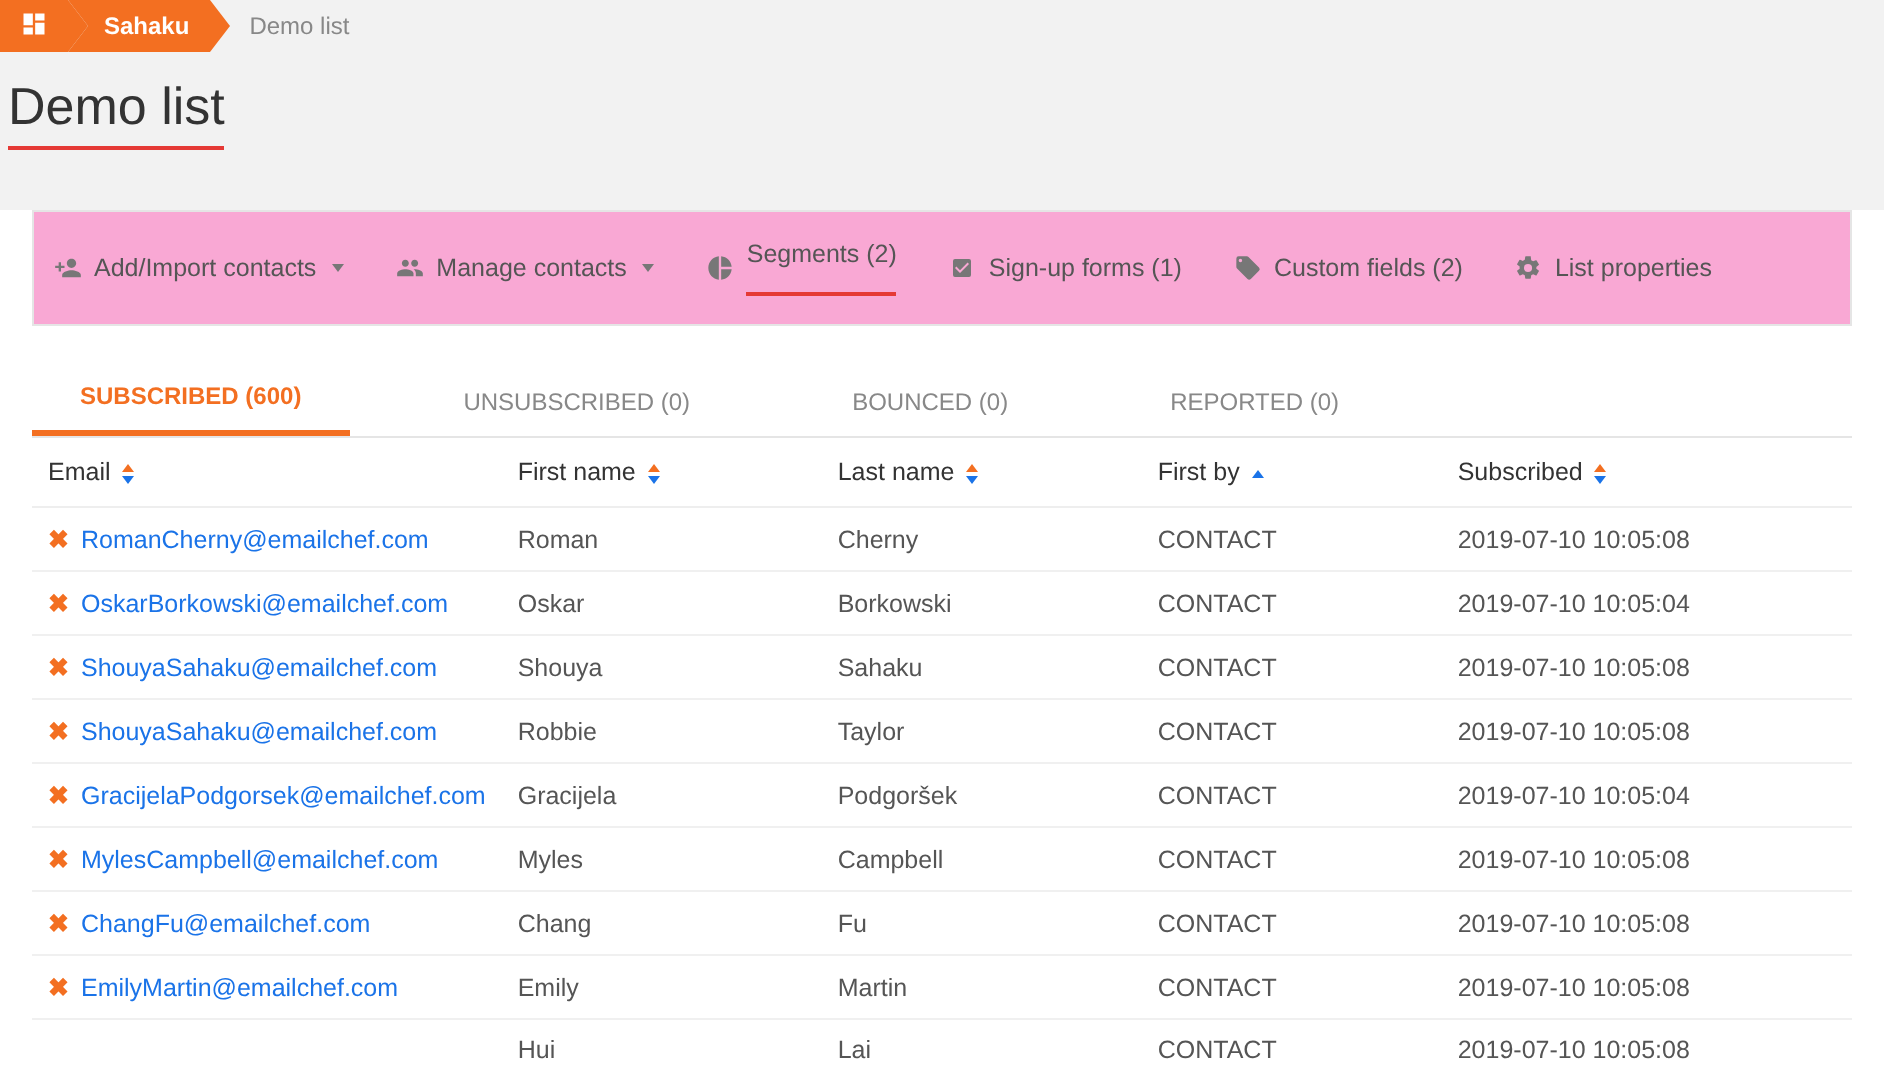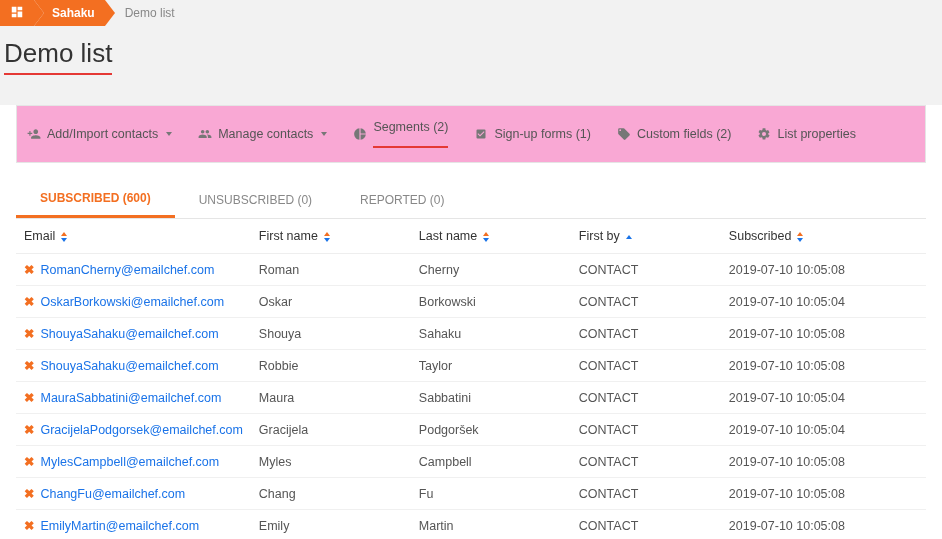--- a/index.html
+++ b/index.html
@@ -17,21 +17,21 @@
 .header-area { background:#f2f2f2; padding: 12px 16px 30px 4px; }
 .page-title { font-size: 26px; font-weight: 300; color:#333; display:inline-block; padding-bottom:4px; border-bottom:2px solid #e53935; margin-left:0; }
 
 .toolbar-wrap { padding: 0 16px; }
 .toolbar { border:1px solid #e5e5e5; background:#f9a8d4; padding: 14px 10px; display:flex; gap:26px; align-items:center; font-size:12.5px; color:#555; }
 .toolbar .tb-item { display:flex; align-items:center; gap:6px; cursor:pointer; }
 .toolbar .tb-item.highlight .tb-label { border-bottom:2px solid #e53935; padding-bottom:12px; }
 .tb-icon { width:14px; height:14px; display:inline-flex; align-items:center; justify-content:center; color:#777; }
 .caret { width:0; height:0; border-left:3px solid transparent; border-right:3px solid transparent; border-top:4px solid #777; display:inline-block; margin-left:2px;}
 
-.tabs-row { display:flex; align-items:center; margin:18px 16px 0 16px; border-bottom:1px solid #e5e5e5; }
+.tabs-row { display:flex; align-items:flex-end; margin:18px 16px 0 16px; border-bottom:1px solid #e5e5e5;gap:33px; }
 .tab { padding:10px 24px; color:#888; font-size:12px; cursor:pointer; }
 .tab.active { color:#f36f21; border-bottom:3px solid #f36f21; font-weight:bold; }
 .tabs-spacer { flex:1; }
 .search-group { display:flex; align-items:center; gap:6px; padding-bottom:6px; }
 .search-input { border:1px solid #ccc; border-radius:14px 0 0 14px; height:28px; padding:0 12px; width:170px; font-size:12px; outline:none; border-right:none; }
 .search-btn { width:30px; height:28px; background:#f36f21; border:none; border-radius:0 14px 14px 0; color:#fff; display:flex; align-items:center; justify-content:center; cursor:pointer; margin-left:-4px; }
 .filter-btn { width:30px; height:28px; border:1px solid #ccc; background:#fff; border-radius:4px; display:flex; align-items:center; justify-content:center; cursor:pointer; }
 
 .table { width:calc(100% - 32px); margin:0 16px; border-collapse:collapse; }
 .table th { text-align:left; font-weight:normal; color:#333; font-size:12.5px; padding:10px 8px; border-bottom:1px solid #eee; }
@@ -117,20 +117,21 @@
           </svg>
         </span>
       <span class="tb-label">List properties</span>
     </div>
   </div>
 </div>
 
 <div class="tabs-row">
   <div class="tab active">SUBSCRIBED (600)</div>
   <div class="tab">UNSUBSCRIBED (0)</div>
+  <div class="tab">BOUNCED (0)</div>
   <div class="tab">REPORTED (0)</div>
   <div class="tabs-spacer"></div>
 </div>
 
 <table class="table">
   <thead>
     <tr>
       <th class="col-email"><span>Email</span><span class="sort-icon">
             <span class="up"></span>
             <span class="down"></span>
@@ -175,27 +176,20 @@
         <td>2019-07-10 10:05:08</td>
       </tr>
       <tr>
         <td><span class="row-del">✖</span><a class="email-link">ShouyaSahaku@emailchef.com</a></td>
         <td>Robbie</td>
         <td>Taylor</td>
         <td>CONTACT</td>
         <td>2019-07-10 10:05:08</td>
       </tr>
       <tr>
-        <td><span class="row-del">✖</span><a class="email-link">MauraSabbatini@emailchef.com</a></td>
-        <td>Maura</td>
-        <td>Sabbatini</td>
-        <td>CONTACT</td>
-        <td>2019-07-10 10:05:04</td>
-      </tr>
-      <tr>
         <td><span class="row-del">✖</span><a class="email-link">GracijelaPodgorsek@emailchef.com</a></td>
         <td>Gracijela</td>
         <td>Podgoršek</td>
         <td>CONTACT</td>
         <td>2019-07-10 10:05:04</td>
       </tr>
       <tr>
         <td><span class="row-del">✖</span><a class="email-link">MylesCampbell@emailchef.com</a></td>
         <td>Myles</td>
         <td>Campbell</td>

